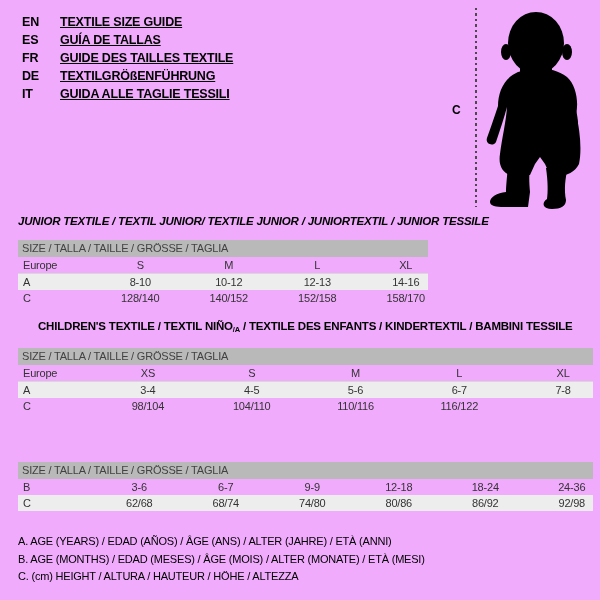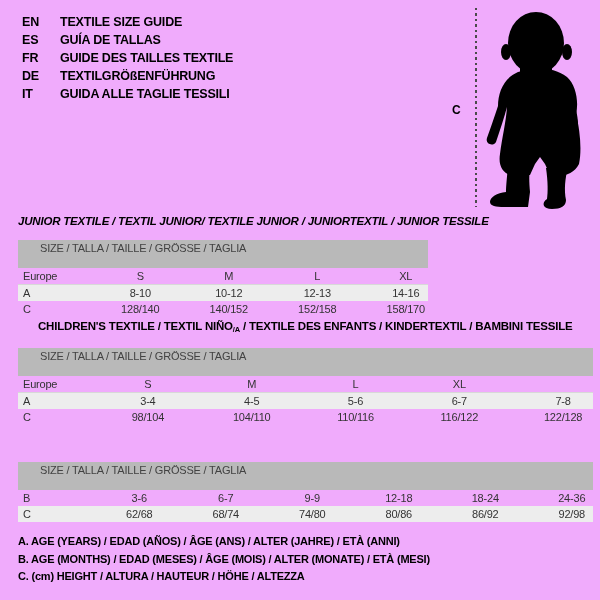--- a/index.html
+++ b/index.html
@@ -3,52 +3,52 @@
 <meta charset="utf-8">
 <style>
   html,body{margin:0;padding:0;background:#fff;}
   body{width:600px;height:600px;font-family:"Liberation Sans",sans-serif;color:#000;}
   .page{position:relative;width:600px;height:600px;background:#f0abfc;overflow:hidden;}
 
   
   .langs{position:absolute;top:13px;left:22px;}
   .lang-row{display:flex;height:18px;line-height:18px;font-size:12.5px;font-weight:700;letter-spacing:-0.2px;}
   .lang-code{width:38px;}
-  .lang-title{white-space:nowrap;}
+  .lang-title{white-space:nowrap;text-decoration:underline;}
 
   
   .measure-line{position:absolute;left:475px;top:8px;width:2px;height:199px;
     background:repeating-linear-gradient(to bottom,#4a4a4a 0 2.5px,transparent 2.5px 5.5px);}
   .c-label{position:absolute;left:452px;top:103px;font-size:12px;font-weight:700;}
   .baby-svg{position:absolute;left:484px;top:6px;}
 
   
   .section-title{position:absolute;left:18px;font-size:11.5px;font-weight:700;
     letter-spacing:-0.2px;white-space:nowrap;color:#000;}
   .title-1{top:215px;font-style:italic;}
   .title-2{top:320px;margin-left:20px;}
   .title-3{top:425px;line-height:16.5px;white-space:normal;width:575px;}
   .sub{font-size:7.5px;vertical-align:-2px;}
 
   
   .sizetable{position:absolute;left:18px;}
   .t1{top:240px;width:410px;}
   .t2{top:348px;width:575px;}
   .t3{top:462px;width:575px;}
-  .size-bar{height:28px;line-height:17px;background:#b9b9b9;color:#424242;
-    font-size:11px;padding-left:22px;letter-spacing:-0.2px;box-sizing:border-box;}
+  .size-bar{height:17px;line-height:17px;background:#b9b9b9;color:#424242;
+    font-size:11px;padding-left:4px;letter-spacing:-0.2px;box-sizing:border-box;}
   .trow{display:grid;height:16px;line-height:16px;font-size:11px;color:#333;letter-spacing:-0.2px;gap:44px;}
   .trow.shaded{background:#ededed;}
   .trow.head-row{border-bottom:1px solid #d8d8d8;}
   .tlabel{padding-left:5px;text-align:left;}
   .tcell{text-align:center;}
 
   
   .legend{position:absolute;left:18px;top:533px;}
-  .legend-line{height:17.5px;line-height:17.5px;font-size:11px;font-weight:700;
+  .legend-line{height:17.5px;line-height:17.5px;font-size:11px;font-weight:400;
     letter-spacing:-0.2px;white-space:nowrap;}
 </style>
 </head>
 <body>
 
 <div class="page">
 
   <div class="langs">
     <div class="lang-row">
       <span class="lang-code">EN</span>
@@ -146,40 +146,40 @@
         </div>
       </div>
   </div>
 
   <div class="section-title title-2"><span>CHILDREN'S TEXTILE / TEXTIL NIÑO</span><span class="sub">/A</span><span> / TEXTILE DES ENFANTS / KINDERTEXTIL / BAMBINI TESSILE</span></div>
   <div class="sizetable t2">
     <div class="size-bar">SIZE / TALLA / TAILLE / GRÖSSE / TAGLIA</div>
     <div class="tbody">
         <div class="trow head-row" style="grid-template-columns: 56px repeat(5, 1fr);">
           <div class="tlabel">Europe</div>
+          <div class="tcell">XS</div>
           <div class="tcell">S</div>
           <div class="tcell">M</div>
           <div class="tcell">L</div>
           <div class="tcell">XL</div>
         </div>
         <div class="trow shaded" style="grid-template-columns: 56px repeat(5, 1fr);">
           <div class="tlabel">A</div>
           <div class="tcell">3-4</div>
           <div class="tcell">4-5</div>
           <div class="tcell">5-6</div>
           <div class="tcell">6-7</div>
           <div class="tcell">7-8</div>
         </div>
         <div class="trow" style="grid-template-columns: 56px repeat(5, 1fr);">
           <div class="tlabel">C</div>
           <div class="tcell">98/104</div>
           <div class="tcell">104/110</div>
           <div class="tcell">110/116</div>
           <div class="tcell">116/122</div>
-          <div class="tcell">122/128</div>
         </div>
       </div>
   </div>
 
   <div class="sizetable t3">
     <div class="size-bar">SIZE / TALLA / TAILLE / GRÖSSE / TAGLIA</div>
     <div class="tbody">
         <div class="trow" style="grid-template-columns: 56px repeat(6, 1fr);">
           <div class="tlabel">B</div>
           <div class="tcell">3-6</div>

